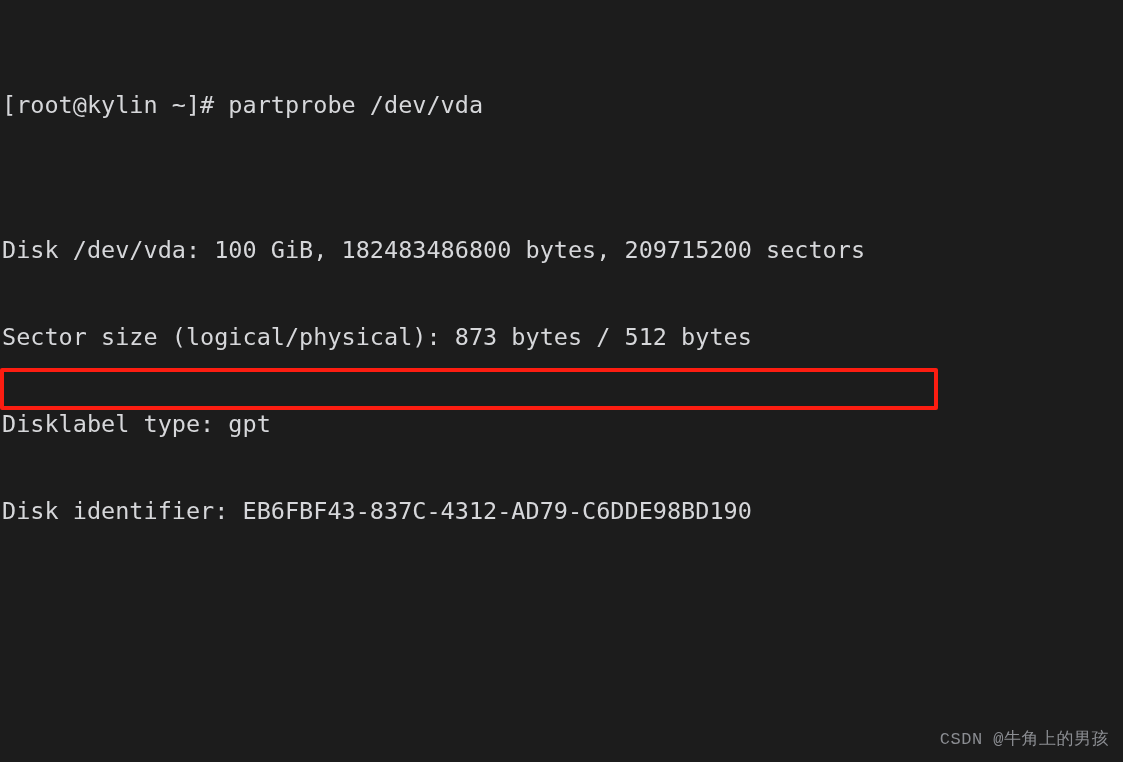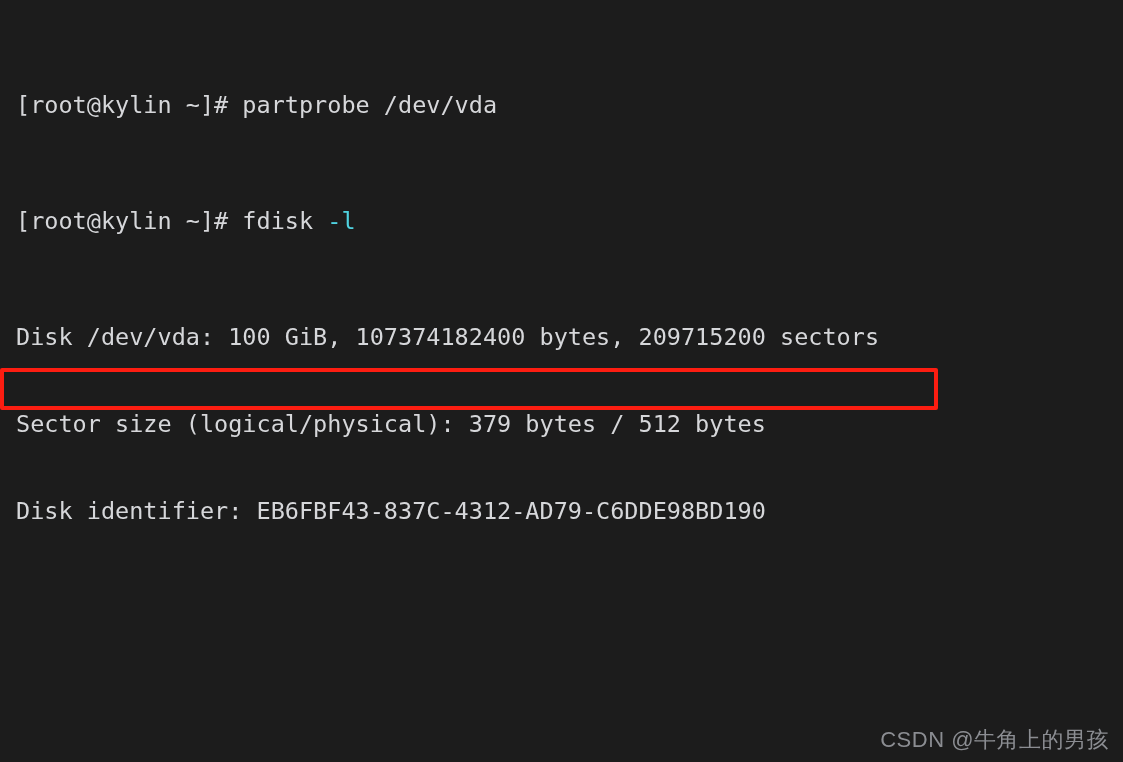--- a/index.html
+++ b/index.html
@@ -23,21 +23,21 @@
   #screen {
     position: absolute;
     left: 0;
     top: 4px;
     width: 1123px;
     white-space: pre;
   }
   .line {
     height: 29px;
     white-space: pre;
-    padding-left: 16px;
+    padding-left: 2px;
   }
   
   .fg-default { color: #d6d7da; }
   .fg-cyan    { color: #4fd2e0; }
 
   
   #highlight-box {
     position: absolute;
     left: 0px;
     top: 368px;
@@ -47,41 +47,41 @@
     border-radius: 2px;
     box-sizing: border-box;
     pointer-events: none;
   }
 
   
   #watermark {
     position: absolute;
     right: 14px;
     bottom: 12px;
-    font-family: Liberation Sans, sans-serif;
-    font-size: 22px;
+    font-family: Liberation Mono, monospace;
+    font-size: 17px;
     line-height: 20px;
     color: #8b8d92;
     letter-spacing: 0.5px;
     white-space: pre;
   }
 </style>
 </head>
 <body>
 
 <div id="terminal">
 
   <div id="screen">
 
     <div class="line fg-default">[root@kylin ~]# partprobe /dev/vda</div>
 
-    <div class="line"><span class="fg-default">[root@kylin ~]# fdisk </span><span class="fg-cyan">-l</span></div>
 
-    <div class="line fg-default">Disk /dev/vda: 100 GiB, 107374182400 bytes, 209715200 sectors</div>
-    <div class="line fg-default">Sector size (logical/physical): 379 bytes / 512 bytes</div>
+    <div class="line fg-default">Disk /dev/vda: 100 GiB, 182483486800 bytes, 209715200 sectors</div>
+    <div class="line fg-default">Sector size (logical/physical): 873 bytes / 512 bytes</div>
+    <div class="line fg-default">Disklabel type: gpt</div>
     <div class="line fg-default">Disk identifier: EB6FBF43-837C-4312-AD79-C6DDE98BD190</div>
 
     
 
     
     
     
     
     
 

